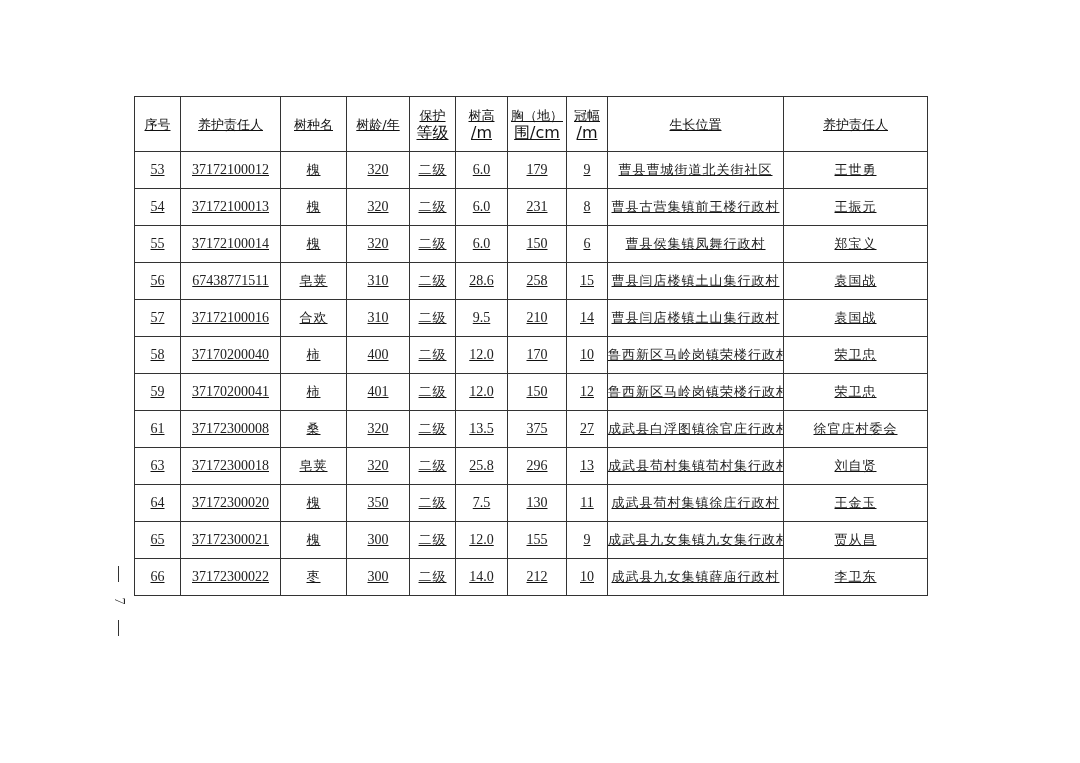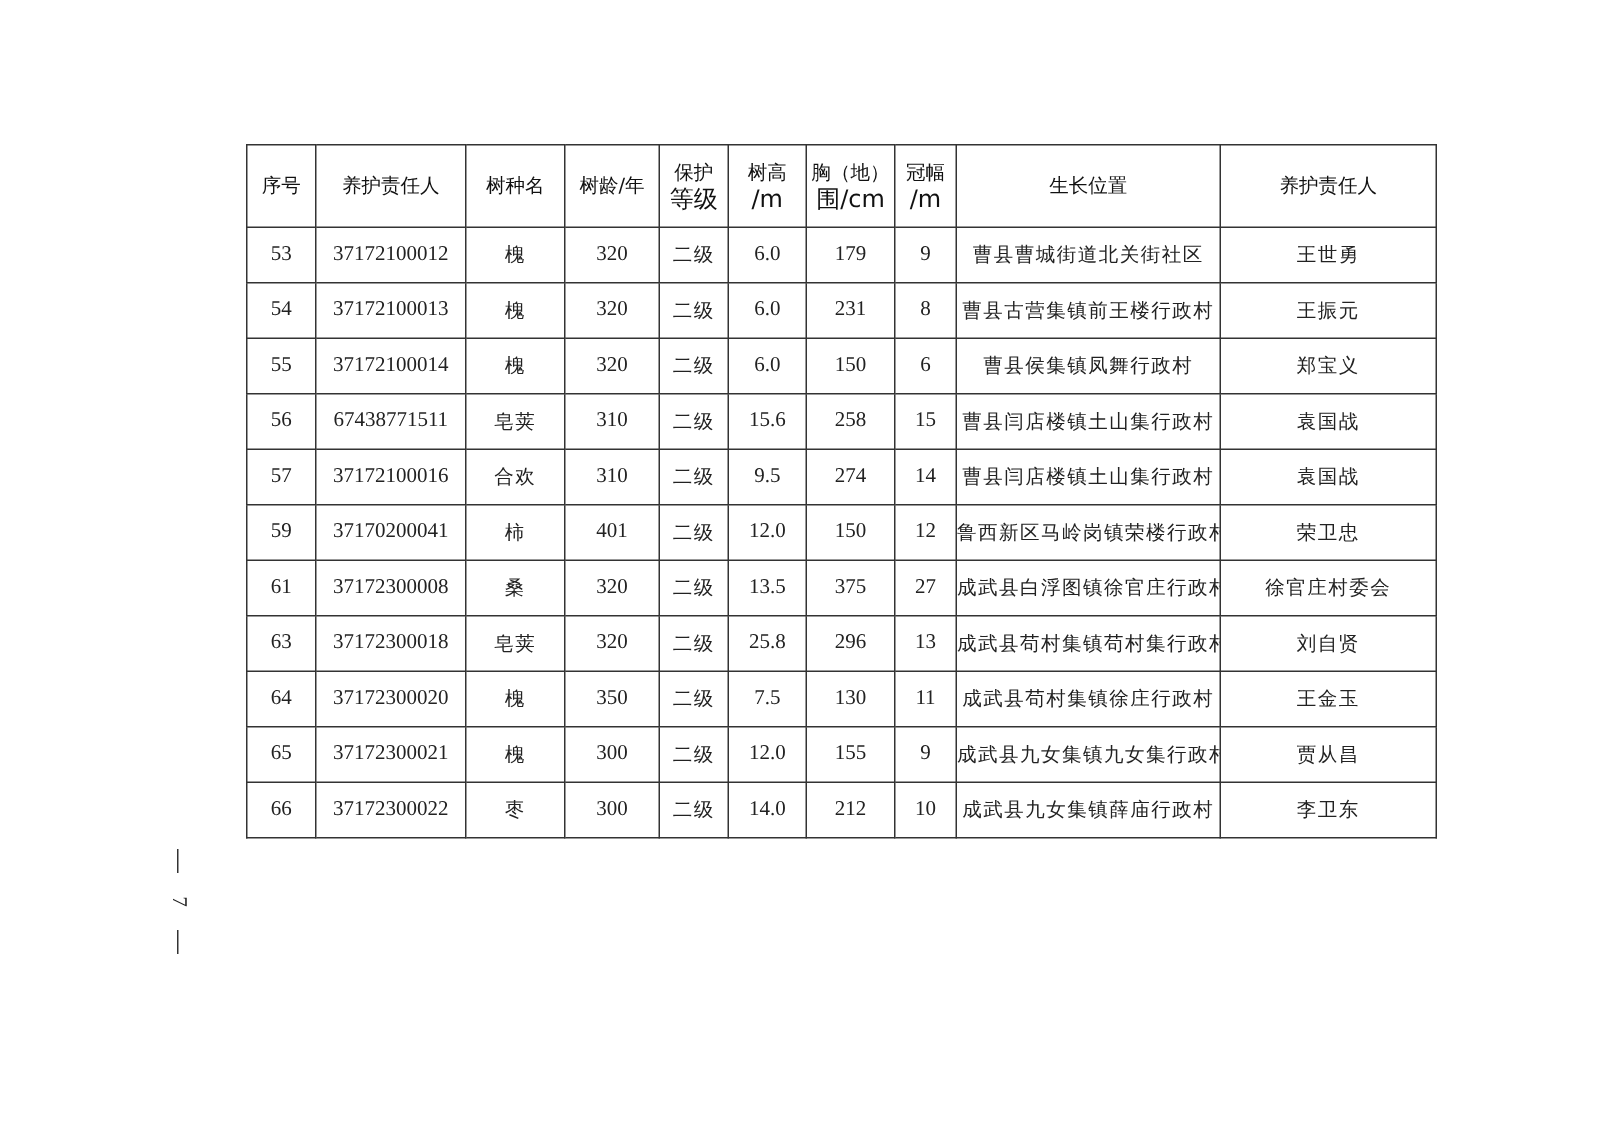--- a/index.html
+++ b/index.html
@@ -10,23 +10,24 @@
   .page-number {
     position: absolute; left: 108px; top: 566px; width: 20px; height: 70px;
     display: flex; flex-direction: column; align-items: center; justify-content: space-between;
   }
   .page-number .dash { width: 1px; height: 16px; background: #333; }
   .page-number .num {
     font-family: "Liberation Serif", serif; font-size: 14px; transform: rotate(90deg);
     line-height: 14px; color: #222;
   }
   table.trees {
-    position: absolute; left: 164px; top: 96px;
+    position: absolute; left: 134px; top: 96px;
     border-collapse: collapse; table-layout: fixed;
     width: 793px;
+    text-decoration: underline;
   }
   table.trees td, table.trees th {
     border: 1px solid #333; text-align: center; vertical-align: middle; padding: 0;
     overflow: hidden; white-space: nowrap;
   }
   table.trees th {
     height: 54px; font-family: "DejaVu Sans", sans-serif; font-weight: normal; font-size: 13px;
     line-height: 17px; color: #111;
   }
   table.trees th .unit { font-size: 16px; }
@@ -132,37 +133,49 @@
         <td>6</td>
         <td class="loc">曹县侯集镇凤舞行政村</td>
         <td class="cjk">郑宝义</td>
       </tr>
       <tr>
         <td>56</td>
         <td>67438771511</td>
         <td class="cjk">皂荚</td>
         <td>310</td>
         <td class="cjk">二级</td>
-        <td>15.6</td>
+        <td>28.6</td>
         <td>258</td>
         <td>15</td>
         <td class="loc">曹县闫店楼镇土山集行政村</td>
         <td class="cjk">袁国战</td>
       </tr>
       <tr>
         <td>57</td>
         <td>37172100016</td>
         <td class="cjk">合欢</td>
         <td>310</td>
         <td class="cjk">二级</td>
         <td>9.5</td>
-        <td>274</td>
+        <td>210</td>
         <td>14</td>
         <td class="loc">曹县闫店楼镇土山集行政村</td>
         <td class="cjk">袁国战</td>
+      </tr>
+      <tr>
+        <td>58</td>
+        <td>37170200040</td>
+        <td class="cjk">柿</td>
+        <td>400</td>
+        <td class="cjk">二级</td>
+        <td>12.0</td>
+        <td>170</td>
+        <td>10</td>
+        <td class="loc">鲁西新区马岭岗镇荣楼行政村</td>
+        <td class="cjk">荣卫忠</td>
       </tr>
       <tr>
         <td>59</td>
         <td>37170200041</td>
         <td class="cjk">柿</td>
         <td>401</td>
         <td class="cjk">二级</td>
         <td>12.0</td>
         <td>150</td>
         <td>12</td>

